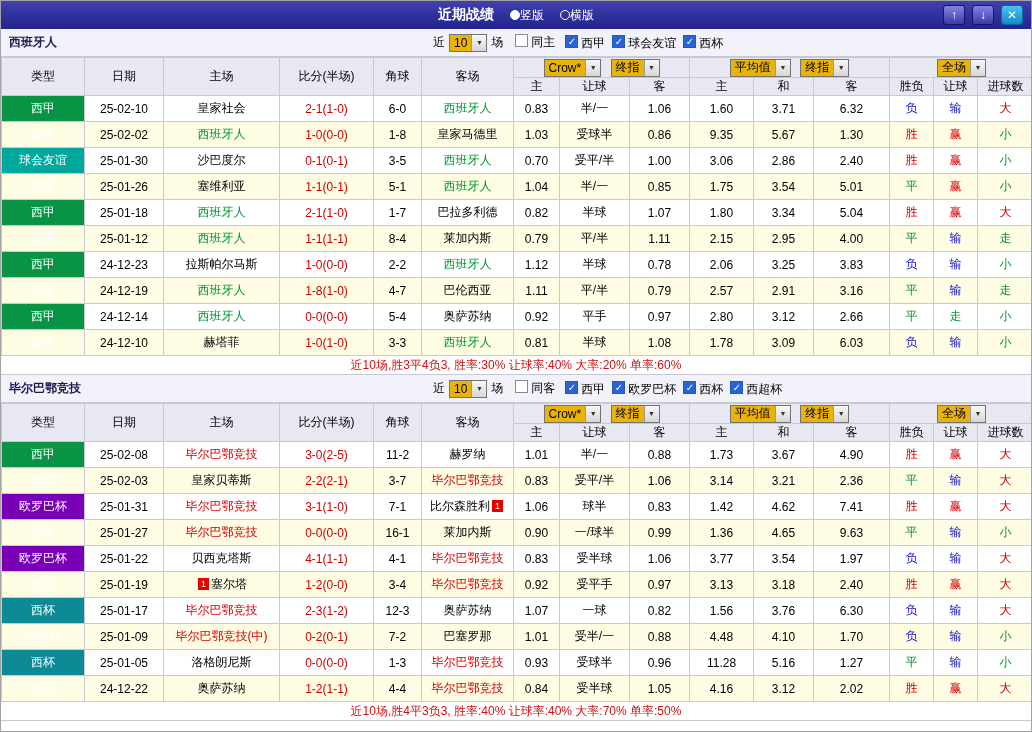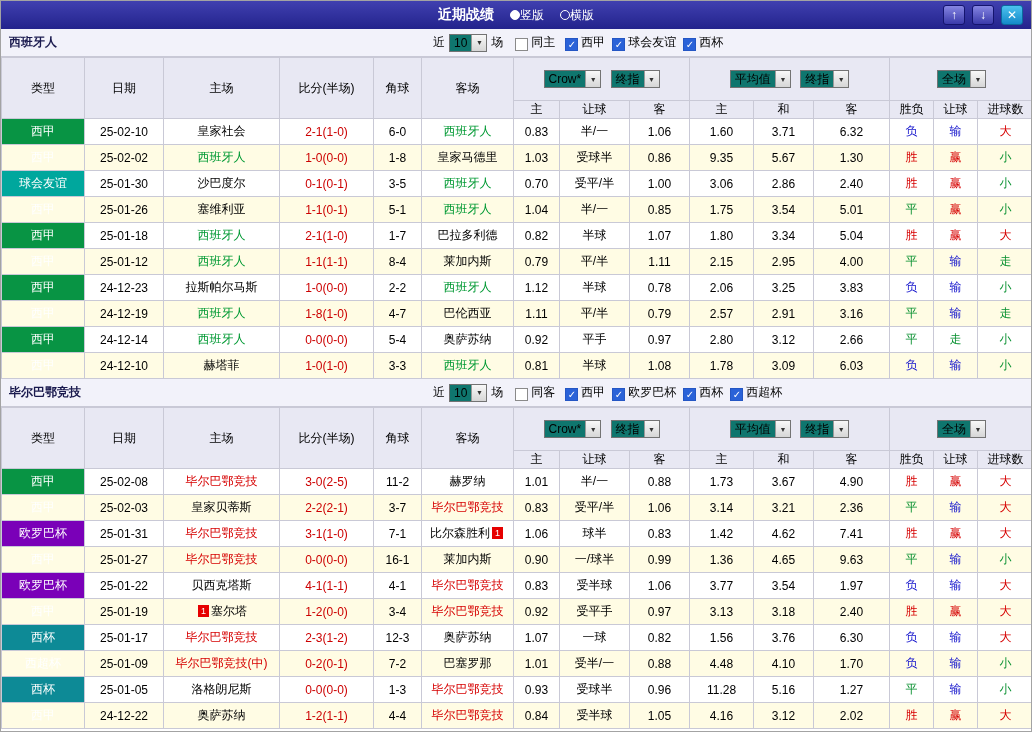--- a/index.html
+++ b/index.html
@@ -17,35 +17,35 @@
   .radio.checked{background:#fff}
   .tb-buttons{margin-left:auto;display:flex;gap:7px;padding-right:8px;position:relative;z-index:2}
   .tbtn{width:22px;height:20px;border:1px solid #14146e;border-radius:3px;background:linear-gradient(#8585e2,#3a3aaa);color:#fff;font-size:12px;font-weight:bold;line-height:1;cursor:pointer;font-family:inherit}
   .tbtn.close{background:linear-gradient(#4cc2ee,#1489c9);border-color:#0b6a9e}
 
   
   .sec-head{height:28px;background:#f2f2fa;display:flex;align-items:center;padding-left:8px;position:relative;border-bottom:1px solid #c9c9d6}
   .sec-title{font-weight:bold;color:#1a1a4e;font-size:12px}
   .filters{position:absolute;left:428px;top:0;height:100%;display:flex;align-items:center}
   .filters .lbl{margin:0 4px}
-  .sel{display:inline-flex;align-items:stretch;background:#0f766e;border:1px solid #737373;height:18px;font-size:12px;vertical-align:middle;cursor:pointer}
+  .sel{display:inline-flex;align-items:stretch;background:#eab308;border:1px solid #737373;height:18px;font-size:12px;vertical-align:middle;cursor:pointer}
   .sel .txt{padding:0 4px;display:flex;align-items:center;white-space:nowrap}
   .sel .arr{width:15px;background:linear-gradient(#f8f8f8,#d6d6d6);border-left:1px solid #9a9a9a;font-size:7px;display:flex;align-items:center;justify-content:center;color:#333}
-  .cb-label{display:inline-flex;align-items:flex-end;margin-right:7px;cursor:pointer;white-space:nowrap}
+  .cb-label{display:inline-flex;align-items:flex-start;margin-right:7px;cursor:pointer;white-space:nowrap}
   .cb-label.same{margin:0 10px 0 8px}
   .cb{width:13px;height:13px;border:1px solid #8a8a8a;background:#fff;display:inline-flex;align-items:center;justify-content:center;font-size:10px;font-weight:bold;color:#fff;margin-right:3px}
   .cb.checked{background:#2a62d8;border-color:#2456c4}
 
   
   table{border-collapse:collapse;table-layout:fixed;width:100%}
   th,td{border:1px solid #c9c9d6;text-align:center;overflow:hidden;white-space:nowrap;font-weight:normal}
   thead th{background:#e8e8f3;color:#000;font-size:12px}
   thead tr.grp th{height:20px}
   thead tr.sub th{height:17px}
-  thead .sel{margin:12px 3px}
+  thead .sel{margin:0 3px}
   tbody td{height:26px;font-size:12px;background:#fff}
   tr.alt td{background:#fffce4}
   td.type-badge{color:#fff;padding:0}
   td.lt-green{background:#089444}
   td.lt-teal{background:#00a79d}
   td.lt-purple{background:#7a00b8}
   td.lt-cyan{background:#0d8a96}
   td.lt-violet{background:#8a46cc}
   td.score{color:#cc0000}
   .hl-green{color:#009933}
@@ -337,20 +337,21 @@
           <td>1.08</td>
           <td>1.78</td>
           <td>3.09</td>
           <td>6.03</td>
           <td class="c-b">负</td>
           <td class="c-b">输</td>
           <td class="c-g">小</td>
         </tr>
       </tbody>
   </table>
+  <div class="summary">近10场,胜3平4负3, 胜率:30% 让球率:40% 大率:20% 单率:60%</div>
 
   <div class="sec-head">
     <span class="sec-title">毕尔巴鄂竞技</span>
     <div class="filters">
       <span class="lbl">近</span>
       <span class="sel">
         <span class="txt">10</span>
         <span class="arr">▼</span>
       </span>
       <span class="lbl">场</span>

